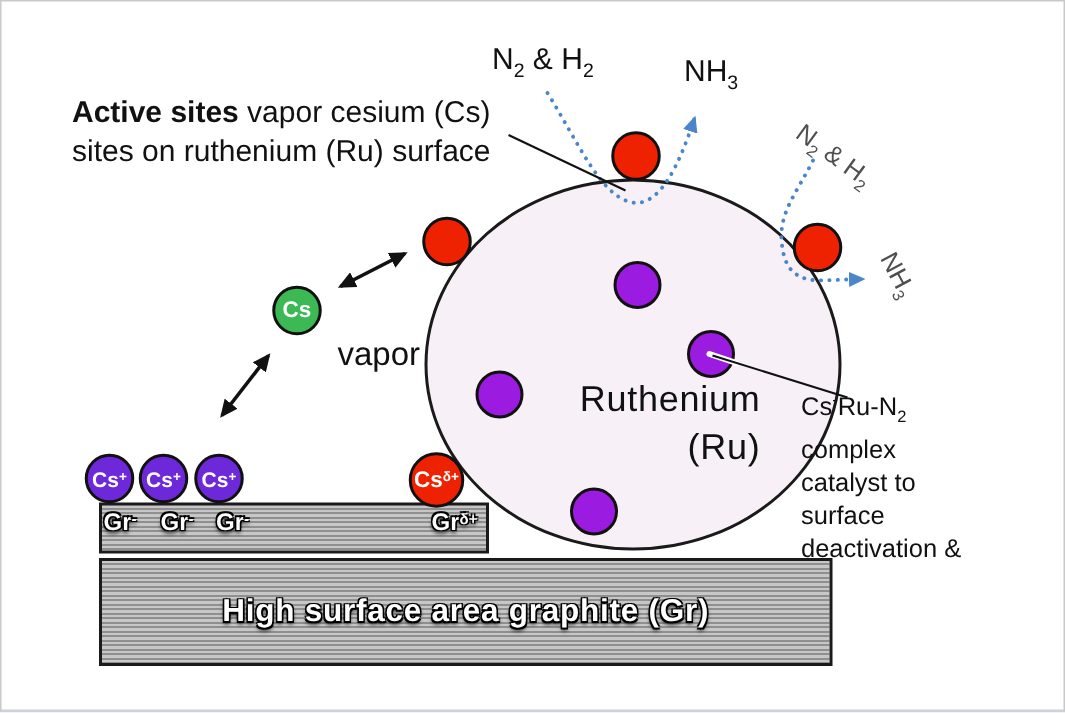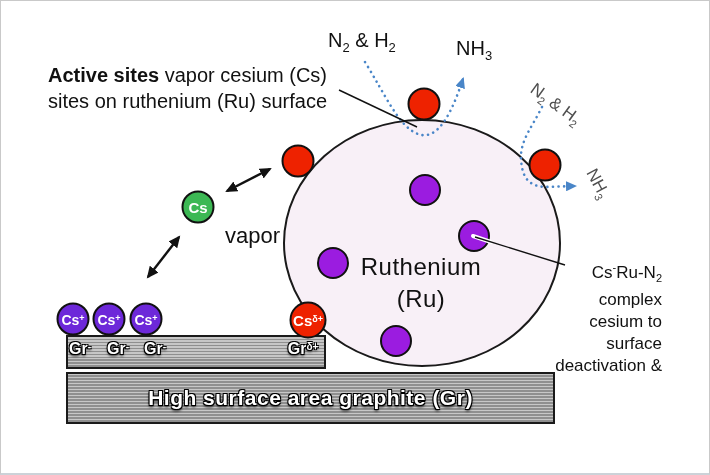--- a/index.html
+++ b/index.html
@@ -15,21 +15,21 @@
     left:282px; top:118px; width:278px; height:248px;
     background:#f8f0f7; border:2px solid #1a1a1a; border-radius:50%;
     z-index:2; box-sizing:border-box;
   }
   
   .bar{
     background:repeating-linear-gradient(180deg,#c7c7c7 0px,#c7c7c7 1.5px,#8f8f8f 1.5px,#8f8f8f 3px);
     border:2px solid #1a1a1a; box-sizing:border-box; z-index:1;
   }
   #surface-bar{left:65px; top:334px; width:260px; height:34px;}
-  #graphite-bar{left:65px; top:371px; width:489px; height:52px; display:flex; align-items:center; justify-content:center;}
+  #graphite-bar{left:65px; top:371px; width:489px; height:72px; display:flex; align-items:center; justify-content:center;}
   
   .ball{
     position:absolute; transform:translate(-50%,-50%); border-radius:50%;
     border:2px solid #111; display:flex; align-items:center; justify-content:center;
     color:#fff; font-weight:bold; z-index:6; box-sizing:border-box; line-height:1;
   }
   .ball sup{font-size:9px; line-height:0; vertical-align:4px;}
   .red{background:#ee2200;}
   .purple{background:#9b1ce0;}
   .green{background:#3cb854;}
@@ -48,22 +48,22 @@
   #active-sites-caption b{font-weight:bold;text-align:right;}
   .species{font-size:20px;}
   .species sub{font-size:13px;}
   #n2h2-top{left:327px; top:28px;}
   #nh3-top{left:455px; top:36px;}
   .rot{color:#4f4f4f; font-size:17px; transform:translate(-50%,-50%) rotate(36deg);}
   .rot sub{font-size:11px;}
   #n2h2-right{left:554px; top:104px;}
   #nh3-right{left:596px; top:183px; transform:translate(-50%,-50%) rotate(62deg);}
   #vapor-label{left:196px; top:222px; font-size:22px;margin-left:28px;}
-  #ru-name{left:334px; top:250px; width:172px; text-align:center; font-size:24px; line-height:32px; letter-spacing:0.5px; z-index:8;}
-  #complex-caption{left:533px; top:255px; width:128px; text-align:right; font-size:17px; line-height:22px; white-space:normal; z-index:8;}
+  #ru-name{left:334px; top:250px; width:172px; text-align:right; font-size:24px; line-height:32px; letter-spacing:0.5px; z-index:8;}
+  #complex-caption{left:533px; top:255px; width:128px; font-size:17px; line-height:22px; white-space:normal; z-index:8;}
   #complex-caption sup{font-size:11px;} #complex-caption sub{font-size:11px;}
   svg.overlay{position:absolute; left:0; top:0; z-index:4; pointer-events:none;}
   svg#lines-over{z-index:10;}
 </style>
 </head>
 <body>
 
 <div id="canvas">
 
   <div id="ru-particle" class="abs"></div>
@@ -109,21 +109,21 @@
   <div class="ball magenta" style="left:72px; top:318px; width:33px; height:33px; font-size:14px;">
     <span><span>Cs</span><sup>+</sup></span>
   </div>
   <div class="ball magenta" style="left:108px; top:318px; width:33px; height:33px; font-size:14px;">
     <span><span>Cs</span><sup>+</sup></span>
   </div>
   <div class="ball magenta" style="left:145px; top:318px; width:33px; height:33px; font-size:14px;">
     <span><span>Cs</span><sup>+</sup></span>
   </div>
 
-  <div class="ball red" style="left:290px; top:319px; width:37px; height:37px; font-size:15px;margin-left:17px;">
+  <div class="ball red" style="left:290px; top:319px; width:37px; height:37px; font-size:15px;">
     <span><span>Cs</span><sup>δ+</sup></span>
   </div>
 
   <div class="gr-label bar-label" style="left:79px; top:348px;">
     <span>Gr</span><sup>-</sup>
   </div>
   <div class="gr-label bar-label" style="left:117px; top:348px;">
     <span>Gr</span><sup>-</sup>
   </div>
   <div class="gr-label bar-label" style="left:154px; top:348px;">
@@ -157,21 +157,21 @@
   <div id="ru-name" class="txt">
     <div>Ruthenium</div>
     <div>(Ru)</div>
   </div>
 
   <div id="complex-caption" class="txt">
     <div>
       <span>Cs</span><sup>-</sup><span>Ru-N</span><sub>2</sub>
     </div>
     <div>complex</div>
-    <div>cesium to</div>
+    <div>catalyst to</div>
     <div>surface</div>
     <div>deactivation &amp;</div>
   </div>
 
   <svg id="lines-over" class="overlay" width="710" height="475" viewBox="0 0 710 475">
     <line x1="472" y1="235" x2="490" y2="241" stroke="#ffffff" stroke-width="4" stroke-linecap="round"></line>
     <line x1="474" y1="236" x2="564" y2="264" stroke="#111" stroke-width="1.4"></line>
   </svg>
 
 </div>

